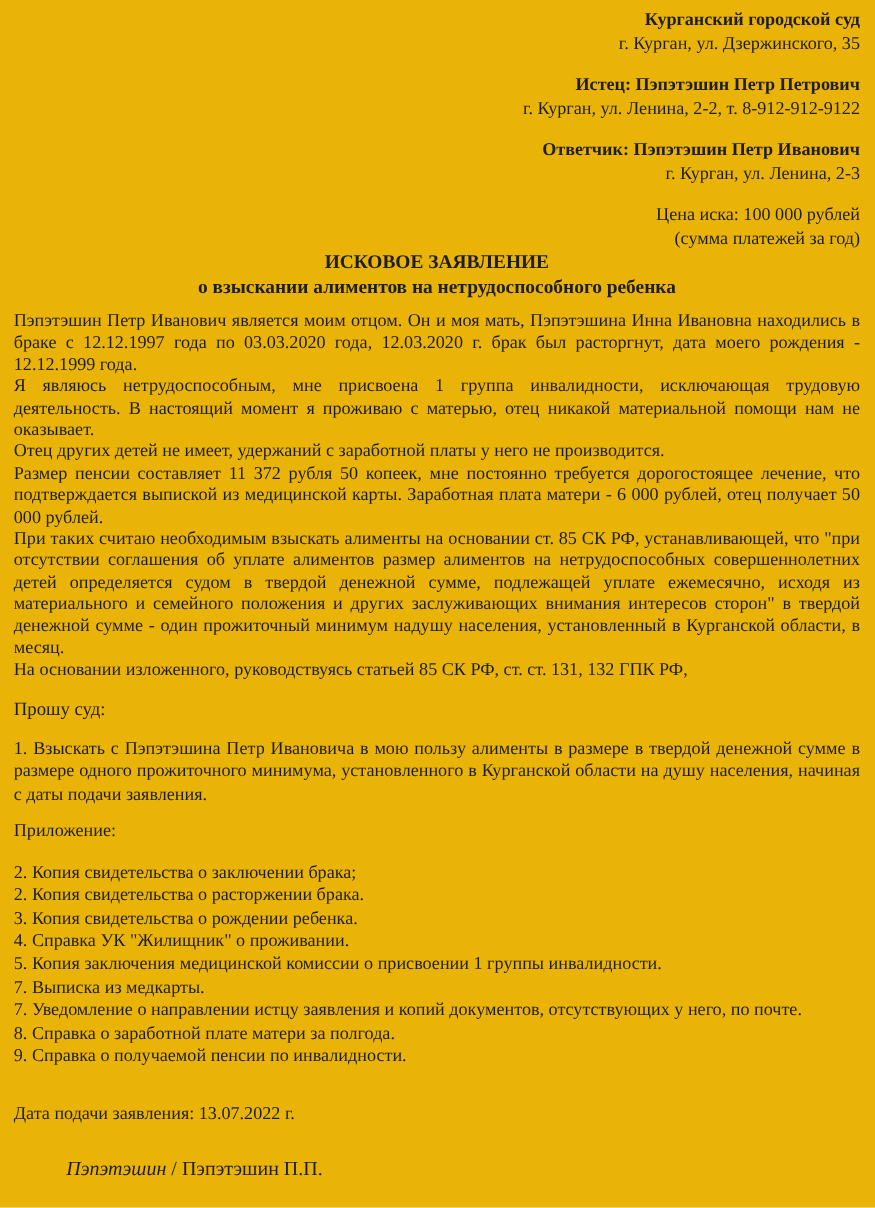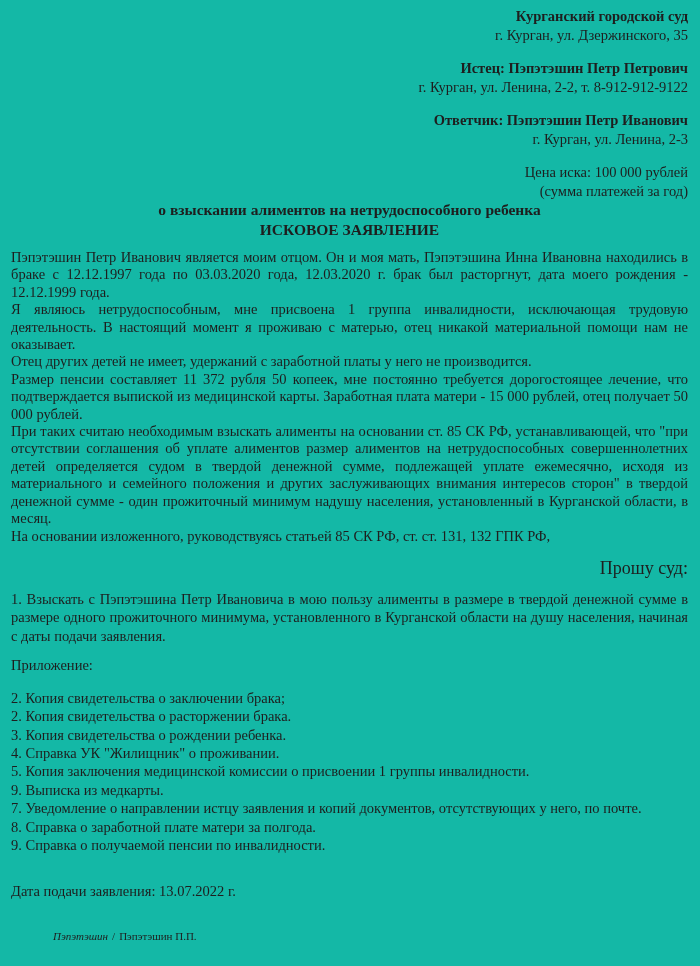--- a/index.html
+++ b/index.html
@@ -7,53 +7,53 @@
     width: 700px; height: 966px;
     background: #ffffff;
     font-family: "Liberation Serif", serif;
     color: #1e1e1e;
   }
   .page {
     box-sizing: border-box;
     width: 700px; height: 966px;
     padding: 7px 12px 0 11px;
     overflow: hidden;
-    background: #14b8a6;
+    background: #eab308;
   }
   .hdr { text-align: right; font-size: 14.5px; line-height: 18.5px; }
   .hgrp { margin-bottom: 15px; }
   .hgrp:last-child { margin-bottom: 0; }
   .b { font-weight: bold; }
   .title {
     text-align: center; font-weight: bold;
     font-size: 15.5px; line-height: 20px;
     margin-top: 0;
   }
   .doc-body {
     margin-top: 9px;
     font-size: 14.5px; line-height: 17.4px;
     text-align: justify;
   }
   .bp { margin: 0; }
   .request-heading {
-    margin-top: 14px; text-align: right;
-    font-size: 18px; line-height: 18px;
+    margin-top: 14px; text-align: left;
+    font-size: 15px; line-height: 18px;
   }
   .request {
     margin: 13px 0 0 0;
     font-size: 14.5px; line-height: 18.3px;
     text-align: justify;
   }
   .attach-heading { margin-top: 11px; font-size: 14.5px; line-height: 18px; }
   .attach-list { margin-top: 15px; font-size: 14.5px; line-height: 18.4px; }
   .ai { margin: 0; }
   .date-line { margin-top: 28px; font-size: 14.5px; line-height: 18px; }
   .signature {
     margin-top: 27px; padding-left: 42px;
-    font-size: 11px; line-height: 18px;
+    font-size: 16px; line-height: 18px;
   }
   .sig-hand { font-style: italic; }
   .sig-sep { margin: 0 4px; }
 </style>
 </head>
 <body>
 
 <div class="page">
 
   <div class="hdr">
@@ -69,46 +69,46 @@
       <div class="b">Ответчик: Пэпэтэшин Петр Иванович</div>
       <div>г. Курган, ул. Ленина, 2-3</div>
     </div>
     <div class="hgrp">
       <div>Цена иска: 100 000 рублей</div>
       <div>(сумма платежей за год)</div>
     </div>
   </div>
 
   <div class="title">
+    <div>ИСКОВОЕ ЗАЯВЛЕНИЕ</div>
     <div>о взыскании алиментов на нетрудоспособного ребенка</div>
-    <div>ИСКОВОЕ ЗАЯВЛЕНИЕ</div>
   </div>
 
   <div class="doc-body">
     <p class="bp">Пэпэтэшин Петр Иванович является моим отцом. Он и моя мать, Пэпэтэшина Инна Ивановна находились в браке с 12.12.1997 года по 03.03.2020 года, 12.03.2020 г. брак был расторгнут, дата моего рождения - 12.12.1999 года.</p>
     <p class="bp">Я являюсь нетрудоспособным, мне присвоена 1 группа инвалидности, исключающая трудовую деятельность. В настоящий момент я проживаю с матерью, отец никакой материальной помощи нам не оказывает.</p>
     <p class="bp">Отец других детей не имеет, удержаний с заработной платы у него не производится.</p>
-    <p class="bp">Размер пенсии составляет 11 372 рубля 50 копеек, мне постоянно требуется дорогостоящее лечение, что подтверждается выпиской из медицинской карты. Заработная плата матери - 15 000 рублей, отец получает 50 000 рублей.</p>
+    <p class="bp">Размер пенсии составляет 11 372 рубля 50 копеек, мне постоянно требуется дорогостоящее лечение, что подтверждается выпиской из медицинской карты. Заработная плата матери - 6 000 рублей, отец получает 50 000 рублей.</p>
     <p class="bp">При таких считаю необходимым взыскать алименты на основании ст. 85 СК РФ, устанавливающей, что "при отсутствии соглашения об уплате алиментов размер алиментов на нетрудоспособных совершеннолетних детей определяется судом в твердой денежной сумме, подлежащей уплате ежемесячно, исходя из материального и семейного положения и других заслуживающих внимания интересов сторон" в твердой денежной сумме - один прожиточный минимум надушу населения, установленный в Курганской области, в месяц.</p>
     <p class="bp">На основании изложенного, руководствуясь статьей 85 СК РФ, ст. ст. 131, 132 ГПК РФ,</p>
   </div>
 
   <div class="request-heading">Прошу суд:</div>
 
   <p class="request">1. Взыскать с Пэпэтэшина Петр Ивановича в мою пользу алименты в размере в твердой денежной сумме в размере одного прожиточного минимума, установленного в Курганской области на душу населения, начиная с даты подачи заявления.</p>
 
   <div class="attach-heading">Приложение:</div>
 
   <div class="attach-list">
     <div class="ai">2. Копия свидетельства о заключении брака;</div>
     <div class="ai">2. Копия свидетельства о расторжении брака.</div>
     <div class="ai">3. Копия свидетельства о рождении ребенка.</div>
     <div class="ai">4. Справка УК "Жилищник" о проживании.</div>
     <div class="ai">5. Копия заключения медицинской комиссии о присвоении 1 группы инвалидности.</div>
-    <div class="ai">9. Выписка из медкарты.</div>
+    <div class="ai">7. Выписка из медкарты.</div>
     <div class="ai">7. Уведомление о направлении истцу заявления и копий документов, отсутствующих у него, по почте.</div>
     <div class="ai">8. Справка о заработной плате матери за полгода.</div>
     <div class="ai">9. Справка о получаемой пенсии по инвалидности.</div>
   </div>
 
   <div class="date-line">Дата подачи заявления: 13.07.2022 г.</div>
 
   <div class="signature">
     <span class="sig-hand">Пэпэтэшин</span><span class="sig-sep">/</span><span>Пэпэтэшин П.П.</span>
   </div>

